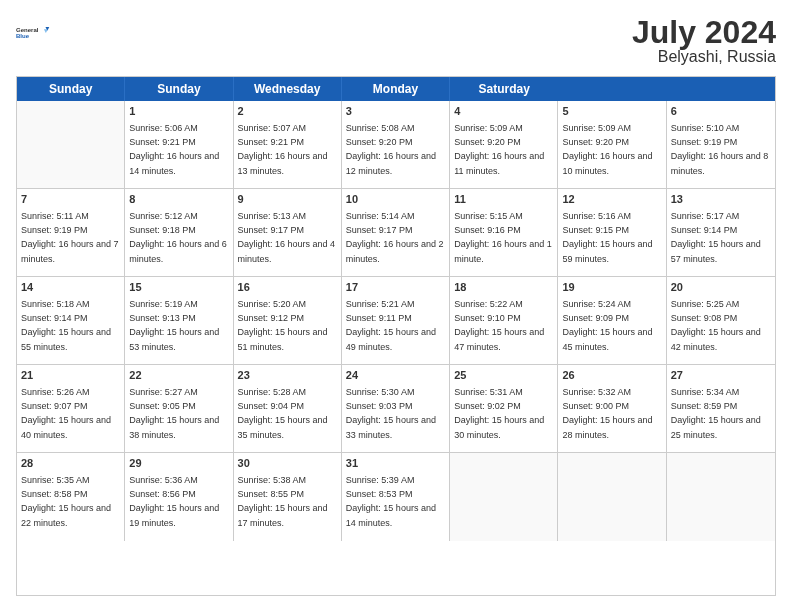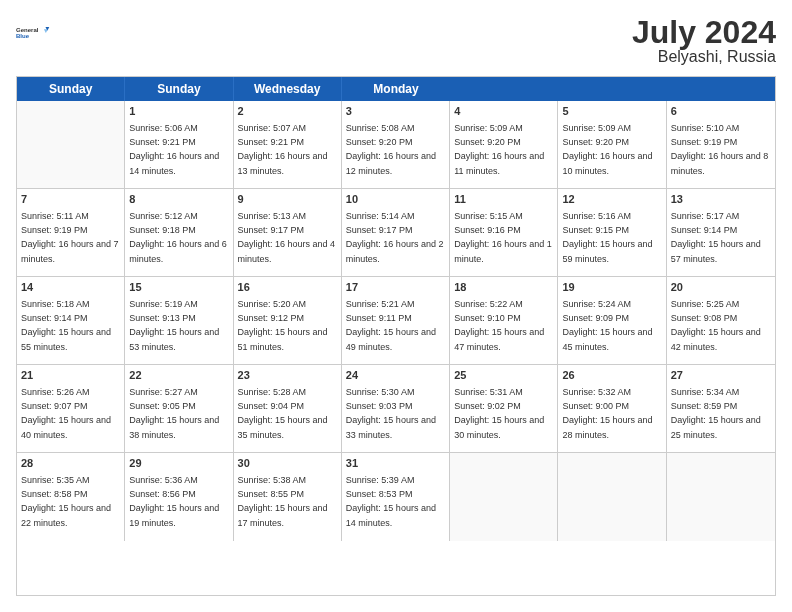--- a/index.html
+++ b/index.html
@@ -89,20 +89,21 @@
       <div class="location">Belyashi, Russia</div>
     </div>
   </div>
 
   <div class="calendar">
     <div class="cal-header">
       <div class="cal-header-cell">Sunday</div>
       <div class="cal-header-cell">Sunday</div>
       <div class="cal-header-cell">Wednesday</div>
       <div class="cal-header-cell">Monday</div>
+      <div class="cal-header-cell">Saturday</div>
     </div>
     <div id="cal-body" style="display:grid; grid-template-columns: repeat(7,1fr); grid-template-rows: repeat(5,1fr); border-top: none;">
     <div class="cal-cell empty" style="border-right: 1px solid rgb(204, 204, 204); border-bottom: 1px solid rgb(204, 204, 204); padding: 3px 4px; font-size: 9.5px; line-height: 1.4; vertical-align: top; min-height: 88px;"></div>
         <div class="cal-cell" style="border-right: 1px solid rgb(204, 204, 204); border-bottom: 1px solid rgb(204, 204, 204); padding: 3px 4px; font-size: 9.5px; line-height: 1.4; vertical-align: top; min-height: 88px;"><span style="font-size:11px; font-weight:bold; display:block; margin-bottom:2px;">1</span><span style="font-size:9px; line-height:1.45;">Sunrise: 5:06 AM<br>Sunset: 9:21 PM<br>Daylight: 16 hours and 14 minutes.</span></div>
         <div class="cal-cell" style="border-right: 1px solid rgb(204, 204, 204); border-bottom: 1px solid rgb(204, 204, 204); padding: 3px 4px; font-size: 9.5px; line-height: 1.4; vertical-align: top; min-height: 88px;"><span style="font-size:11px; font-weight:bold; display:block; margin-bottom:2px;">2</span><span style="font-size:9px; line-height:1.45;">Sunrise: 5:07 AM<br>Sunset: 9:21 PM<br>Daylight: 16 hours and 13 minutes.</span></div>
         <div class="cal-cell" style="border-right: 1px solid rgb(204, 204, 204); border-bottom: 1px solid rgb(204, 204, 204); padding: 3px 4px; font-size: 9.5px; line-height: 1.4; vertical-align: top; min-height: 88px;"><span style="font-size:11px; font-weight:bold; display:block; margin-bottom:2px;">3</span><span style="font-size:9px; line-height:1.45;">Sunrise: 5:08 AM<br>Sunset: 9:20 PM<br>Daylight: 16 hours and 12 minutes.</span></div>
         <div class="cal-cell" style="border-right: 1px solid rgb(204, 204, 204); border-bottom: 1px solid rgb(204, 204, 204); padding: 3px 4px; font-size: 9.5px; line-height: 1.4; vertical-align: top; min-height: 88px;"><span style="font-size:11px; font-weight:bold; display:block; margin-bottom:2px;">4</span><span style="font-size:9px; line-height:1.45;">Sunrise: 5:09 AM<br>Sunset: 9:20 PM<br>Daylight: 16 hours and 11 minutes.</span></div>
         <div class="cal-cell" style="border-right: 1px solid rgb(204, 204, 204); border-bottom: 1px solid rgb(204, 204, 204); padding: 3px 4px; font-size: 9.5px; line-height: 1.4; vertical-align: top; min-height: 88px;"><span style="font-size:11px; font-weight:bold; display:block; margin-bottom:2px;">5</span><span style="font-size:9px; line-height:1.45;">Sunrise: 5:09 AM<br>Sunset: 9:20 PM<br>Daylight: 16 hours and 10 minutes.</span></div>
         <div class="cal-cell" style="border-right: none; border-bottom: 1px solid rgb(204, 204, 204); padding: 3px 4px; font-size: 9.5px; line-height: 1.4; vertical-align: top; min-height: 88px;"><span style="font-size:11px; font-weight:bold; display:block; margin-bottom:2px;">6</span><span style="font-size:9px; line-height:1.45;">Sunrise: 5:10 AM<br>Sunset: 9:19 PM<br>Daylight: 16 hours and 8 minutes.</span></div>
         <div class="cal-cell" style="border-right: 1px solid rgb(204, 204, 204); border-bottom: 1px solid rgb(204, 204, 204); padding: 3px 4px; font-size: 9.5px; line-height: 1.4; vertical-align: top; min-height: 88px;"><span style="font-size:11px; font-weight:bold; display:block; margin-bottom:2px;">7</span><span style="font-size:9px; line-height:1.45;">Sunrise: 5:11 AM<br>Sunset: 9:19 PM<br>Daylight: 16 hours and 7 minutes.</span></div>

